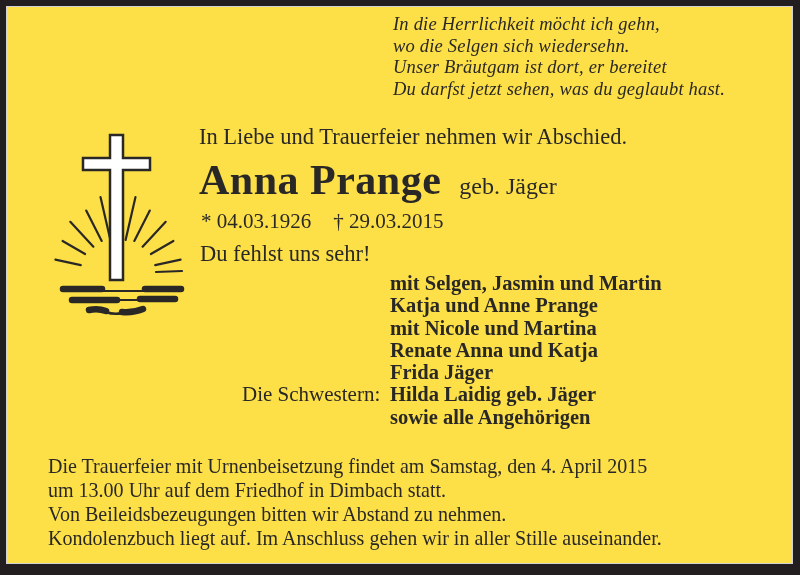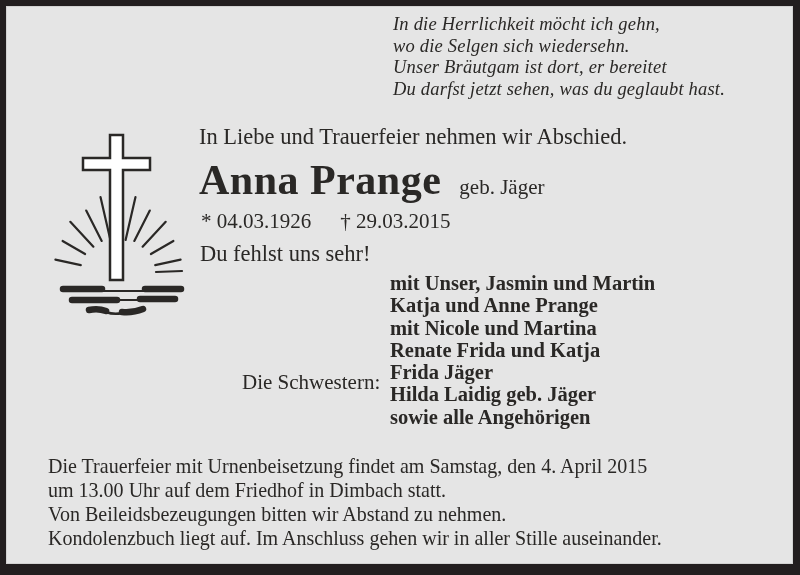--- a/index.html
+++ b/index.html
@@ -2,21 +2,21 @@
 <html><head>
 <meta charset="utf-8">
 <style>
   html, body { margin: 0; padding: 0; background: #ffffff; }
   * { box-sizing: border-box; }
 
   .frame {
     position: relative;
     width: 800px;
     height: 575px;
-    background: #e5e5e5;
+    background: #fde047;
     border-style: solid;
     border-color: #221e1f;
     border-width: 6px 7px 11px 6px;
     box-shadow: inset 0 0 0 1px #d2d2d2;
     font-family: "Liberation Serif", serif;
     color: #2a2826;
     overflow: hidden;
   }
 
   .abs { position: absolute; white-space: nowrap; }
@@ -28,36 +28,36 @@
     font-style: italic;
     font-size: 18.5px;
     line-height: 21.5px;
     letter-spacing: 0.2px;
   }
 
   .intro { left: 193px; top: 118px; font-size: 22.5px; }
 
   .name-row { left: 193px; top: 150px; }
   .name-row .name   { font-size: 42px; font-weight: bold; letter-spacing: 0.5px; }
-  .name-row .maiden { font-size: 21px; margin-left: 18px; }
+  .name-row .maiden { font-size: 24px; margin-left: 18px; }
 
   .dates { left: 195px; top: 203px; font-size: 21px; }
-  .dates .died { margin-left: 29px; }
+  .dates .died { margin-left: 22px; }
 
   .farewell { left: 194px; top: 235px; font-size: 22.5px; }
 
   .mourners {
     left: 384px; top: 266px;
     font-size: 20.5px;
     font-weight: bold;
     line-height: 22.3px;
   }
 
   .sisters-label {
-    left: 236px; top: 365px;
+    left: 236px; top: 377px;
     font-size: 21px;
     line-height: 22.3px;
   }
 
   .funeral {
     left: 42px; top: 448px;
     width: 730px;
     font-size: 22px;
     line-height: 24px;
     transform: scaleX(0.91);
@@ -115,24 +115,24 @@
 
   <div class="abs dates">
     <span class="born">* 04.03.1926</span><span class="died">† 29.03.2015</span>
   </div>
 
   <div class="abs farewell">Du fehlst uns sehr!</div>
 
   <div class="abs sisters-label">Die Schwestern:</div>
 
   <div class="abs mourners">
-    <div>mit Unser, Jasmin und Martin</div>
+    <div>mit Selgen, Jasmin und Martin</div>
     <div>Katja und Anne Prange</div>
     <div>mit Nicole und Martina</div>
-    <div>Renate Frida und Katja</div>
+    <div>Renate Anna und Katja</div>
     <div>Frida Jäger</div>
     <div>Hilda Laidig geb. Jäger</div>
     <div>sowie alle Angehörigen</div>
   </div>
 
   <div class="abs funeral">
     <div>Die Trauerfeier mit Urnenbeisetzung findet am Samstag, den 4. April 2015</div>
     <div>um 13.00 Uhr auf dem Friedhof in Dimbach statt.</div>
     <div>Von Beileidsbezeugungen bitten wir Abstand zu nehmen.</div>
     <div>Kondolenzbuch liegt auf. Im Anschluss gehen wir in aller Stille auseinander.</div>

